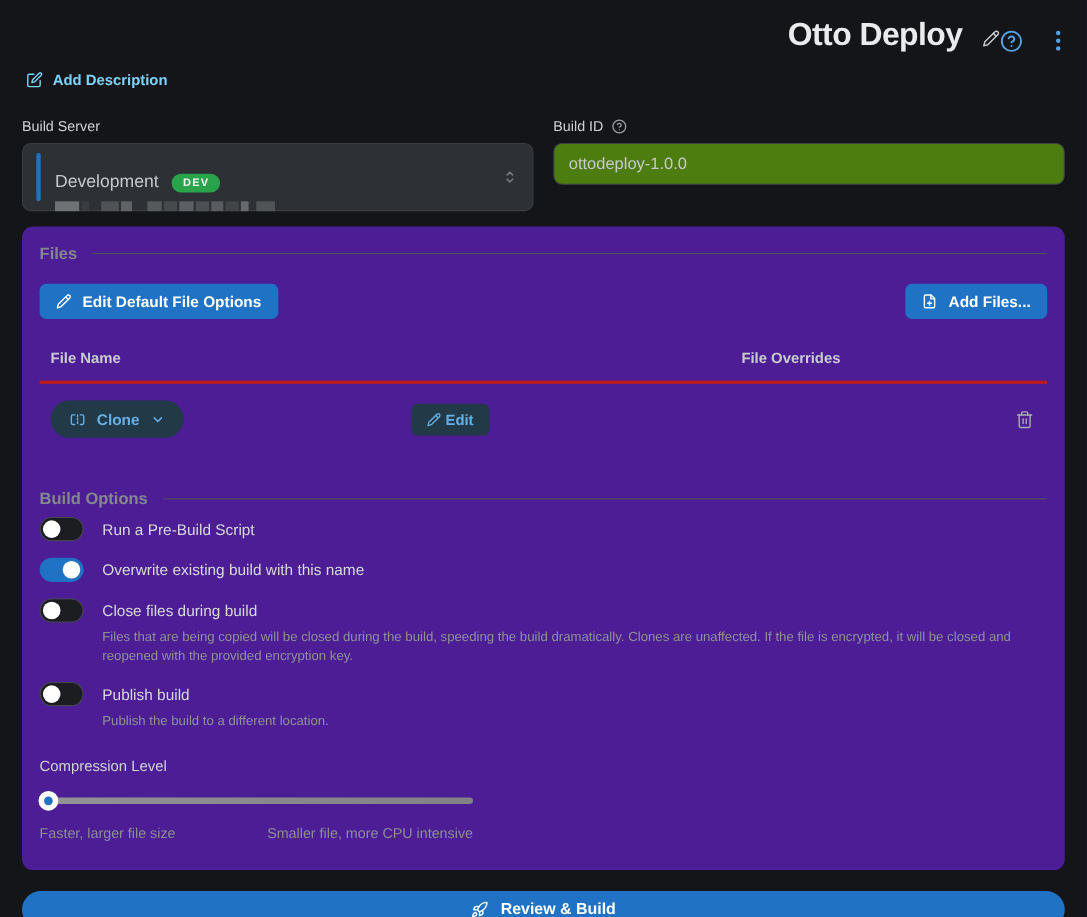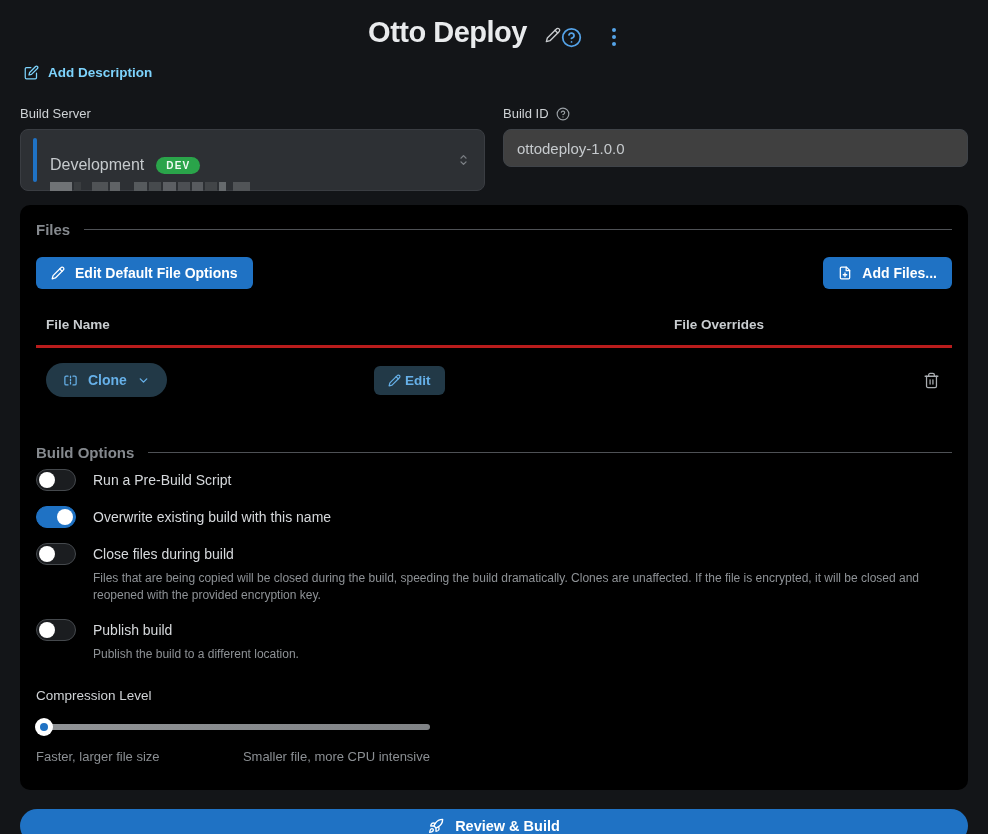--- a/index.html
+++ b/index.html
@@ -7,21 +7,21 @@
   body {
     background:#131518;
     font-family:"Liberation Sans","DejaVu Sans",sans-serif;
     color:#d6d9dc;
     overflow:hidden;
   }
   svg { display:block; }
   .page { padding:0 20px; }
 
   
-  .app-header { display:flex; justify-content:center; align-items:flex-start; padding-top:16px; }
+  .app-header { display:flex; justify-content:flex-end; align-items:flex-start; padding-top:16px; }
   .title-wrap { display:flex; align-items:center; gap:18px; }
   .app-title { font-size:29px; font-weight:800; color:#e9ebed; letter-spacing:-0.5px; }
   .title-edit { color:#c9cccf; cursor:pointer; margin-top:4px; }
   .header-icons { display:flex; align-items:center; gap:26px; color:#55a3e8; margin-top:10px; }
   .icon-btn { cursor:pointer; display:flex; align-items:center; }
   .kebab { display:flex; flex-direction:column; gap:3px; padding:2px 4px; }
   .kebab i { width:4px; height:4px; border-radius:50%; background:#55a3e8; }
 
   .add-desc { display:inline-flex; align-items:center; gap:9px; margin:16px 0 0 4px;
     color:#7dd3fc; font-size:13.5px; font-weight:700; cursor:pointer; }
@@ -32,26 +32,26 @@
   .select-box { position:relative; height:62px; background:#2d3034; border:1px solid #3a3d42;
     border-radius:8px; cursor:pointer; }
   .accent-bar { position:absolute; left:12px; top:8px; bottom:8px; width:4px; background:#1f72c4; border-radius:2px; }
   .select-content { padding:26px 0 0 29px; }
   .select-title-line { display:flex; align-items:center; gap:12px; font-size:16px; color:#c6cacd; }
   .badge-dev { background:#2aa44a; color:#f0fbf3; font-size:10px; font-weight:800;
     letter-spacing:1.2px; padding:3px 10px; border-radius:10px; }
   .redacted { display:flex; align-items:center; gap:2px; margin-top:8px; height:9px; }
   .redacted i { display:block; height:9px; }
   .selector-icon { position:absolute; right:13px; top:50%; transform:translateY(-50%); color:#7b7f84; }
-  .text-input { width:100%; height:38px; background:#404040; border:1px solid #3f4348; border-radius:8px;
+  .text-input { width:100%; height:38px; background:#4d7c0f; border:1px solid #3f4348; border-radius:8px;
     color:#c6cacd; font-size:15px; padding:0 13px; outline:none;
     font-family:"Liberation Sans","DejaVu Sans",sans-serif; }
 
   
-  .card { margin-top:14px; background:#000000; border-radius:10px; padding:16px 16px 26px; }
+  .card { margin-top:14px; background:#4c1d95; border-radius:10px; padding:16px 16px 26px; }
   .section-head { display:flex; align-items:center; gap:14px; }
   .section-title { font-size:15px; font-weight:700; color:#85898e; white-space:nowrap; }
   .section-rule { flex:1; height:1px; background:#4e5155; }
 
   .files-buttons { display:flex; justify-content:space-between; margin-top:19px; }
   .btn-primary { display:inline-flex; align-items:center; gap:10px; background:#1f72c4; color:#fff;
     font-weight:700; font-size:14px; padding:8px 15px; border-radius:6px; border:none; cursor:pointer;
     font-family:inherit; }
 
   .file-table { margin-top:16px; }

